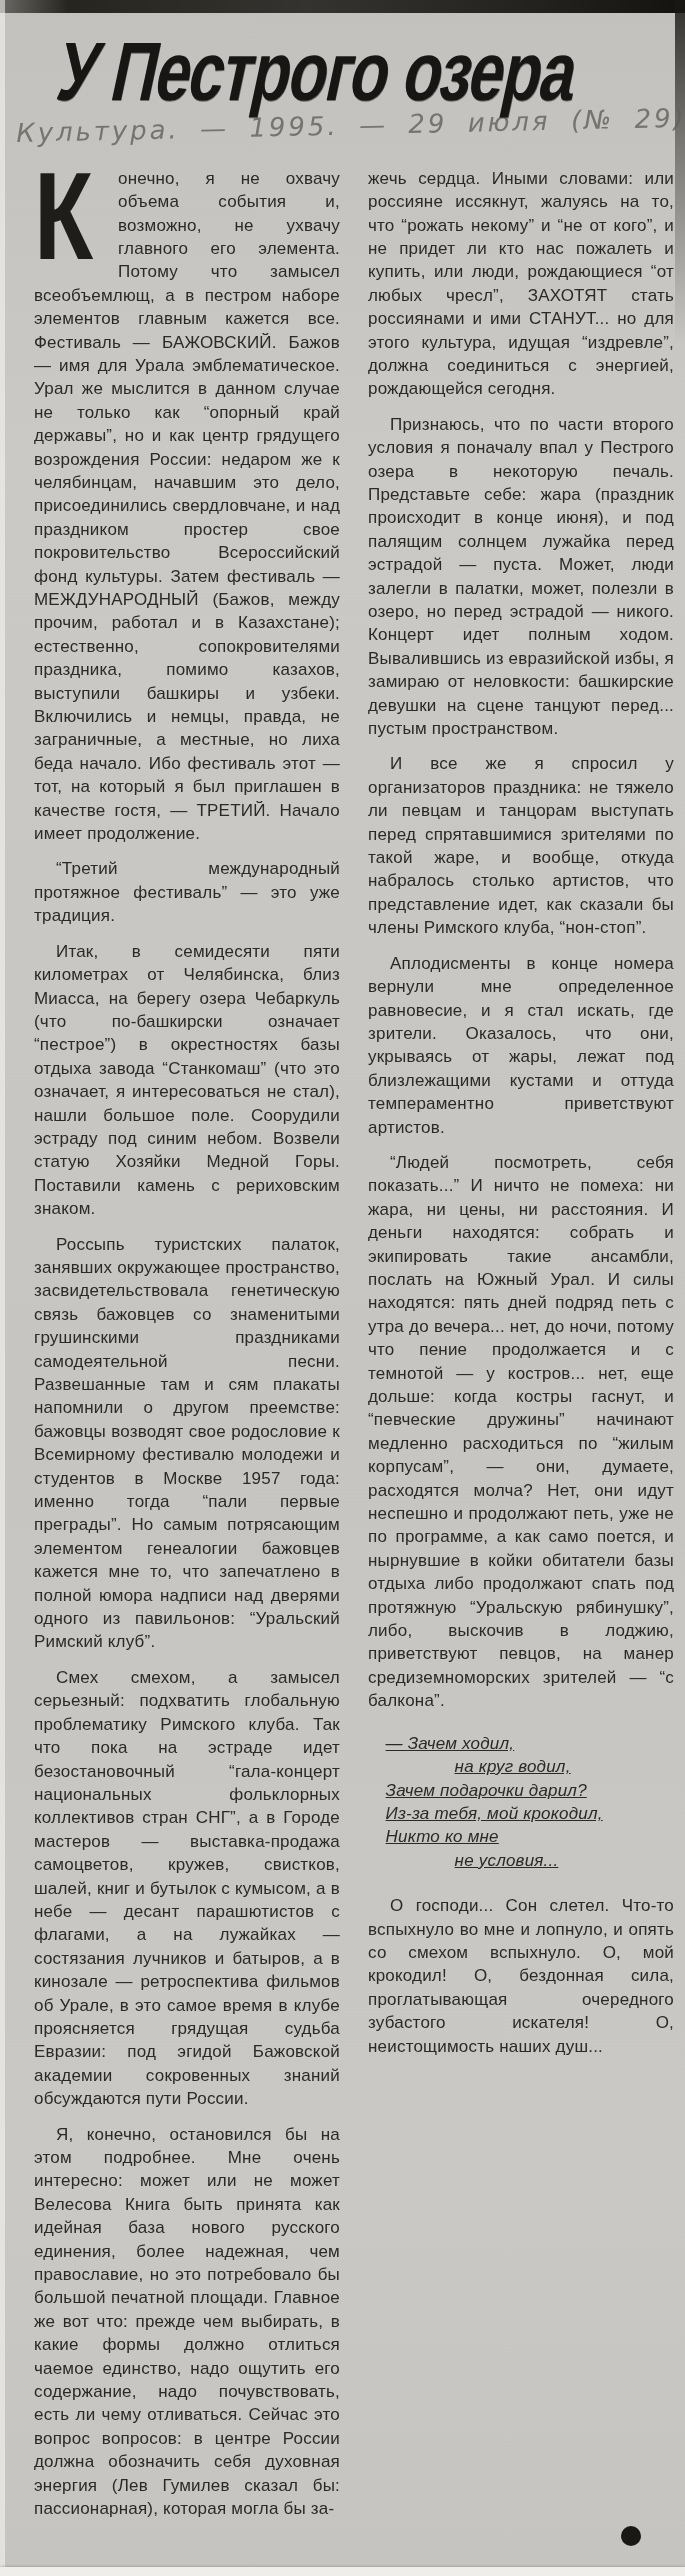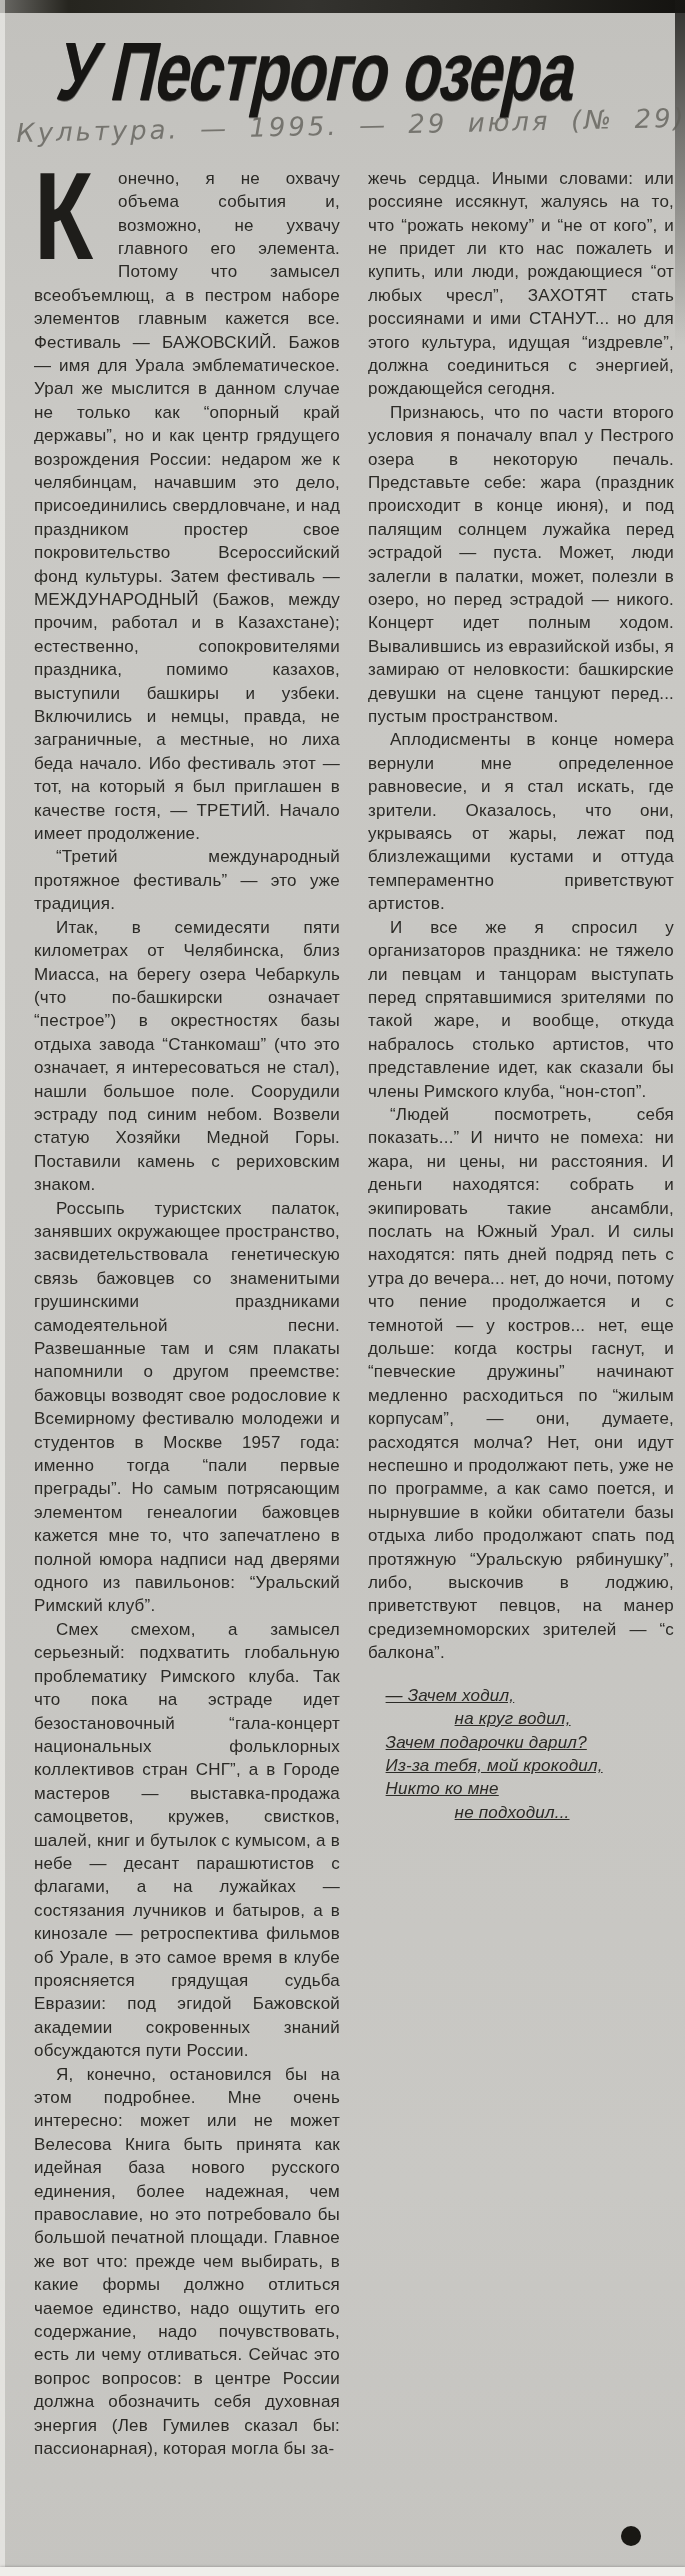--- a/index.html
+++ b/index.html
@@ -38,21 +38,21 @@
     letter-spacing:2.9px; word-spacing:9.4px; white-space:nowrap;
     transform:rotate(-1.3deg); transform-origin:0 0;
   }
   .columns { display:flex; gap:28px; margin:16.4px 10.5px 0 34px; }
   .col {
     width:306px; height:2375px; overflow:hidden;
     font-size:17px; line-height:23.4px; letter-spacing:0.2px;
     text-align:justify; color:#2b2a26;
   }
   .col p { margin:0; }
-  .col p.ind { text-indent:22px; }
+  .col p.ind { text-indent:22px;margin-top:12px; }
   .dropcap {
     float:left; font-weight:bold; color:#1e1d1a;
     font-size:124px; line-height:92px; height:92px;
     margin:3.5px 8.2px 3.5px 0;
     transform:scaleX(.78); transform-origin:left top;
   }
   .verse { margin:19px 0 22px 17.6px; font-style:italic;text-decoration:underline; }
   .verse .v { line-height:23.4px; }
   .verse .deep { padding-left:69px; }
   .endmark {
@@ -78,32 +78,33 @@
       <p class="ind">“Третий международный протяжное фестиваль” — это уже традиция.</p>
       <p class="ind">Итак, в семидесяти пяти километрах от Челябинска, близ Миасса, на берегу озера Чебаркуль (что по-башкирски означает “пестрое”) в окрестностях базы отдыха завода “Станкомаш” (что это означает, я интересоваться не стал), нашли большое поле. Соорудили эстраду под синим небом. Возвели статую Хозяйки Медной Горы. Поставили камень с рериховским знаком.</p>
       <p class="ind">Россыпь туристских палаток, занявших окружающее пространство, засвидетельствовала генетическую связь бажовцев со знаменитыми грушинскими праздниками самодеятельной песни. Развешанные там и сям плакаты напомнили о другом преемстве: бажовцы возводят свое родословие к Всемирному фестивалю молодежи и студентов в Москве 1957 года: именно тогда “пали первые преграды”. Но самым потрясающим элементом генеалогии бажовцев кажется мне то, что запечатлено в полной юмора надписи над дверями одного из павильонов: “Уральский Римский клуб”.</p>
       <p class="ind">Смех смехом, а замысел серьезный: подхватить глобальную проблематику Римского клуба. Так что пока на эстраде идет безостановочный “гала-концерт национальных фольклорных коллективов стран СНГ”, а в Городе мастеров — выставка-продажа самоцветов, кружев, свистков, шалей, книг и бутылок с кумысом, а в небе — десант парашютистов с флагами, а на лужайках — состязания лучников и батыров, а в кинозале — ретроспектива фильмов об Урале, в это самое время в клубе проясняется грядущая судьба Евразии: под эгидой Бажовской академии сокровенных знаний обсуждаются пути России.</p>
       <p class="ind">Я, конечно, остановился бы на этом подробнее. Мне очень интересно: может или не может Велесова Книга быть принята как идейная база нового русского единения, более надежная, чем православие, но это потребовало бы большой печатной площади. Главное же вот что: прежде чем выбирать, в какие формы должно отлиться чаемое единство, надо ощутить его содержание, надо почувствовать, есть ли чему отливаться. Сейчас это вопрос вопросов: в центре России должна обозначить себя духовная энергия (Лев Гумилев сказал бы: пассионарная), которая могла бы за-</p>
     </div>
 
     <div class="col">
       <p>жечь сердца. Иными словами: или россияне иссякнут, жалуясь на то, что “рожать некому” и “не от кого”, и не придет ли кто нас пожалеть и купить, или люди, рождающиеся “от любых чресл”, ЗАХОТЯТ стать россиянами и ими СТАНУТ... но для этого культура, идущая “издревле”, должна соединиться с энергией, рождающейся сегодня.</p>
       <p class="ind">Признаюсь, что по части второго условия я поначалу впал у Пестрого озера в некоторую печаль. Представьте себе: жара (праздник происходит в конце июня), и под палящим солнцем лужайка перед эстрадой — пуста. Может, люди залегли в палатки, может, полезли в озеро, но перед эстрадой — никого. Концерт идет полным ходом. Вывалившись из евразийской избы, я замираю от неловкости: башкирские девушки на сцене танцуют перед... пустым пространством.</p>
+      <p class="ind">И все же я спросил у организаторов праздника: не тяжело ли певцам и танцорам выступать перед спрятавшимися зрителями по такой жаре, и вообще, откуда набралось столько артистов, что представление идет, как сказали бы члены Римского клуба, “нон-стоп”.</p>
       <p class="ind">Аплодисменты в конце номера вернули мне определенное равновесие, и я стал искать, где зрители. Оказалось, что они, укрываясь от жары, лежат под близлежащими кустами и оттуда темпераментно приветствуют артистов.</p>
-      <p class="ind">И все же я спросил у организаторов праздника: не тяжело ли певцам и танцорам выступать перед спрятавшимися зрителями по такой жаре, и вообще, откуда набралось столько артистов, что представление идет, как сказали бы члены Римского клуба, “нон-стоп”.</p>
       <p class="ind">“Людей посмотреть, себя показать...” И ничто не помеха: ни жара, ни цены, ни расстояния. И деньги находятся: собрать и экипировать такие ансамбли, послать на Южный Урал. И силы находятся: пять дней подряд петь с утра до вечера... нет, до ночи, потому что пение продолжается и с темнотой — у костров... нет, еще дольше: когда костры гаснут, и “певческие дружины” начинают медленно расходиться по “жилым корпусам”, — они, думаете, расходятся молча? Нет, они идут неспешно и продолжают петь, уже не по программе, а как само поется, и нырнувшие в койки обитатели базы отдыха либо продолжают спать под протяжную “Уральскую рябинушку”, либо, выскочив в лоджию, приветствуют певцов, на манер средиземноморских зрителей — “с балкона”.</p>
 
       <div class="verse">
         <div class="v">— Зачем ходил,</div>
         <div class="v deep">на круг водил,</div>
         <div class="v">Зачем подарочки дарил?</div>
         <div class="v">Из-за тебя, мой крокодил,</div>
         <div class="v">Никто ко мне</div>
-        <div class="v deep">не подходил...</div>
+        <div class="v deep">не условия...</div>
       </div>
 
+      <p class="ind">О господи... Сон слетел. Что-то вспыхнуло во мне и лопнуло, и опять со смехом вспыхнуло. О, мой крокодил! О, бездонная сила, проглатывающая очередного зубастого искателя! О, неистощимость наших душ...</p>
     </div>
   </div>
 
   <div class="endmark"></div>
   <div class="bottom-strip"></div>
 </div>
 
 
 </body></html>

